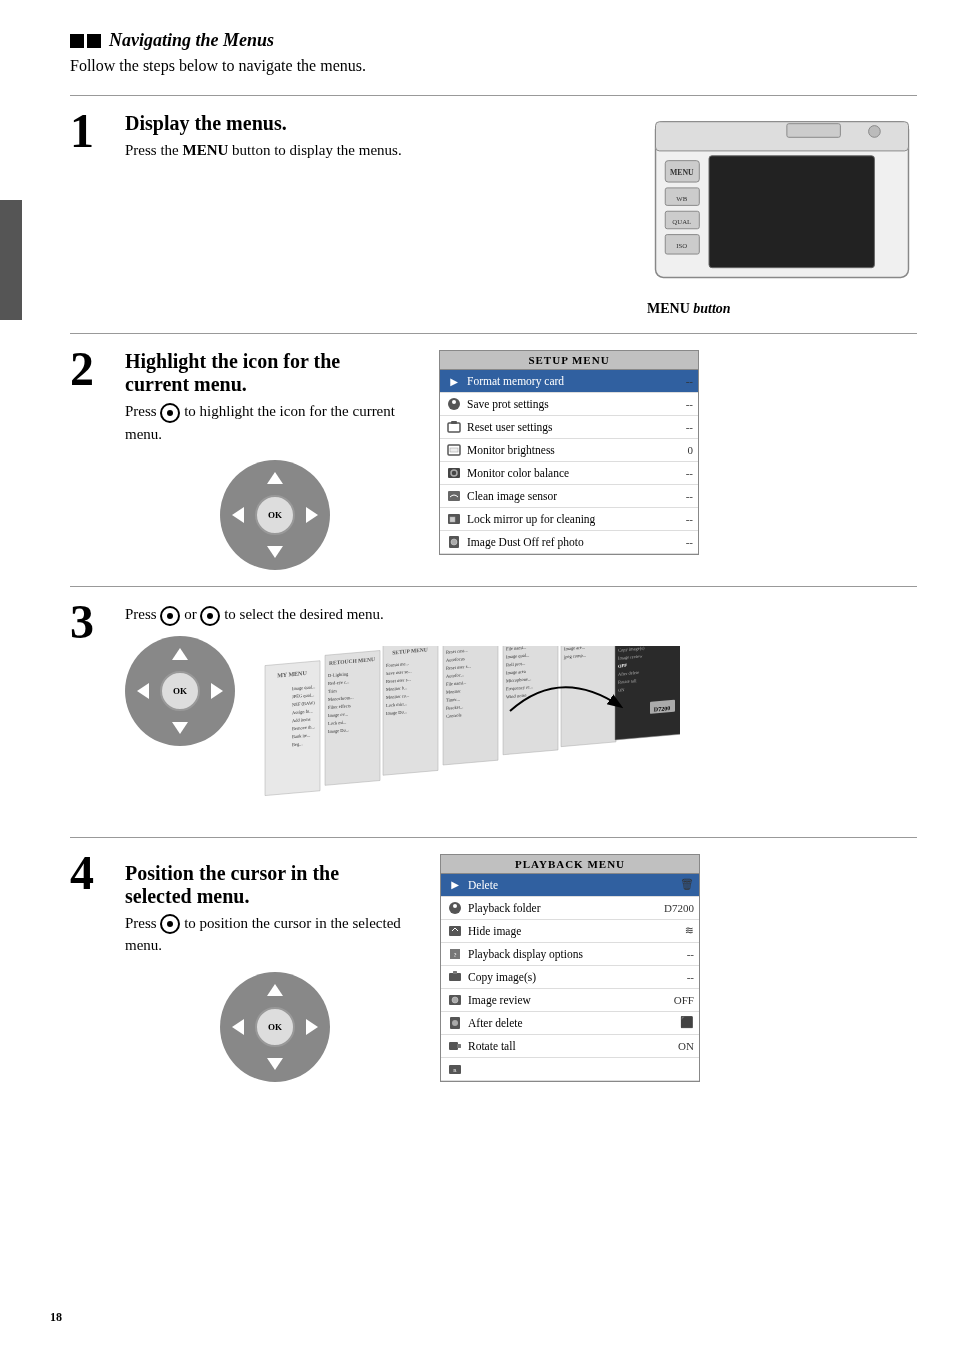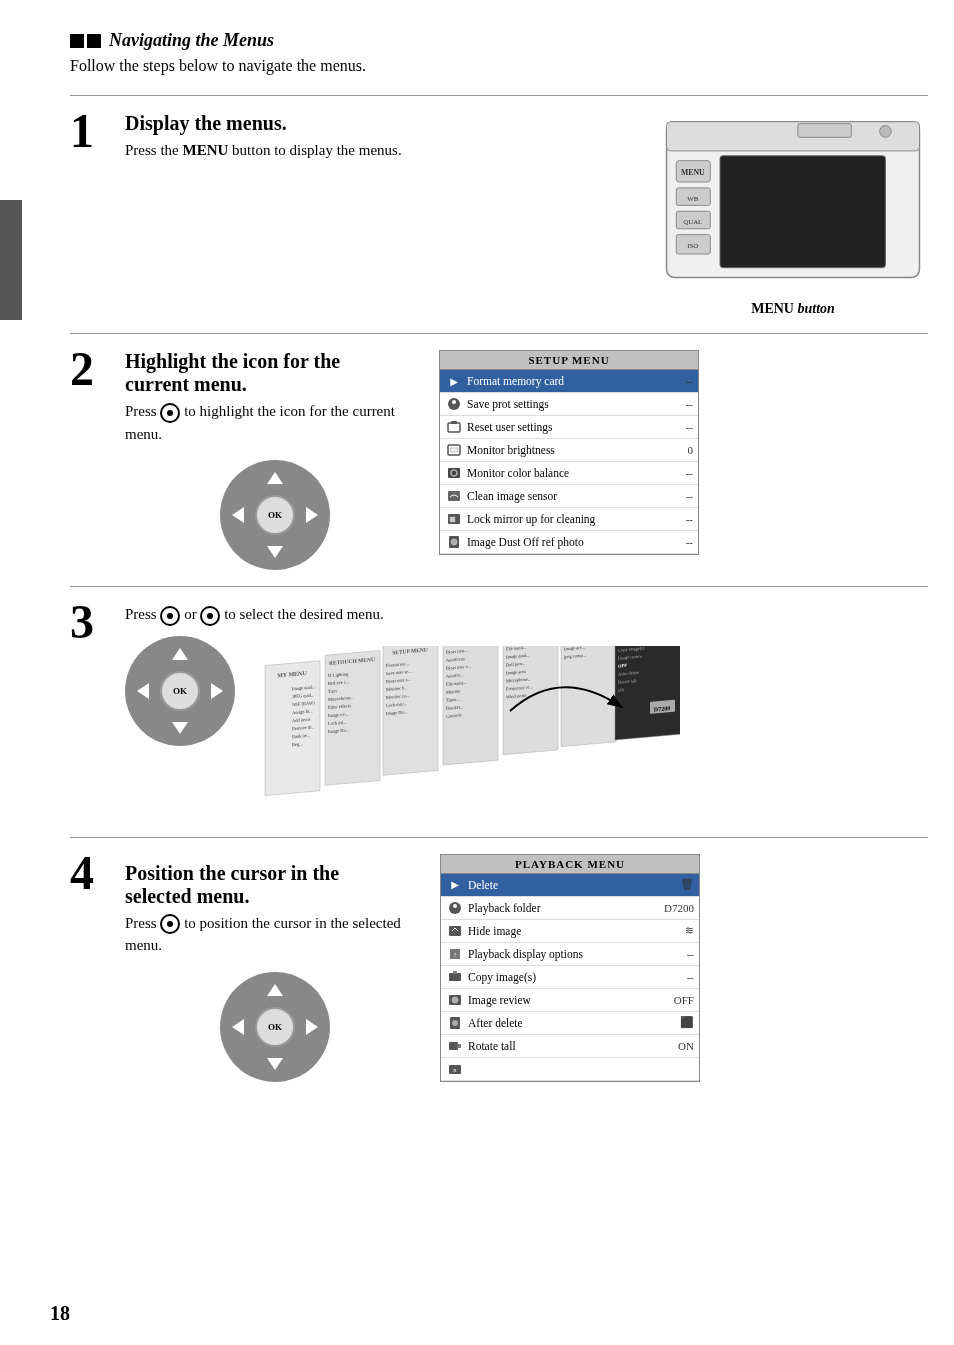--- a/index.html
+++ b/index.html
@@ -9,38 +9,38 @@
       background: #fff;
       font-family: 'Times New Roman', serif;
       font-size: 15px;
       color: #000;
       position: relative;
     }
 
     .page {
       width: 954px;
       min-height: 1345px;
-      padding: 30px 26px 30px 70px;
+      padding: 30px 37px 30px 70px;
       position: relative;
     }
 
     .side-tab {
       position: absolute;
       left: 0;
       top: 200px;
       width: 22px;
       height: 120px;
       background: #555;
     }
 
     .page-number {
       position: absolute;
       bottom: 20px;
       left: 50px;
-      font-size: 20px;
+      font-size: 12px;
       font-weight: bold;
       margin-top: 40px;
     }
 
     
     .section-header {
       display: flex;
       align-items: center;
       margin-bottom: 6px;
     }
@@ -108,21 +108,21 @@
     .step-body .bold { font-weight: bold; }
 
     
     .step-row {
       display: flex;
       align-items: flex-start;
     }
 
     .menu-button-label {
       font-size: 14px;
-      text-align: center;
+      text-align: left;
       margin-top: 5px;
       font-weight: bold;
     }
 
     .menu-button-italic {
       font-style: italic;
     }
 
     
     .menu-screenshot {

